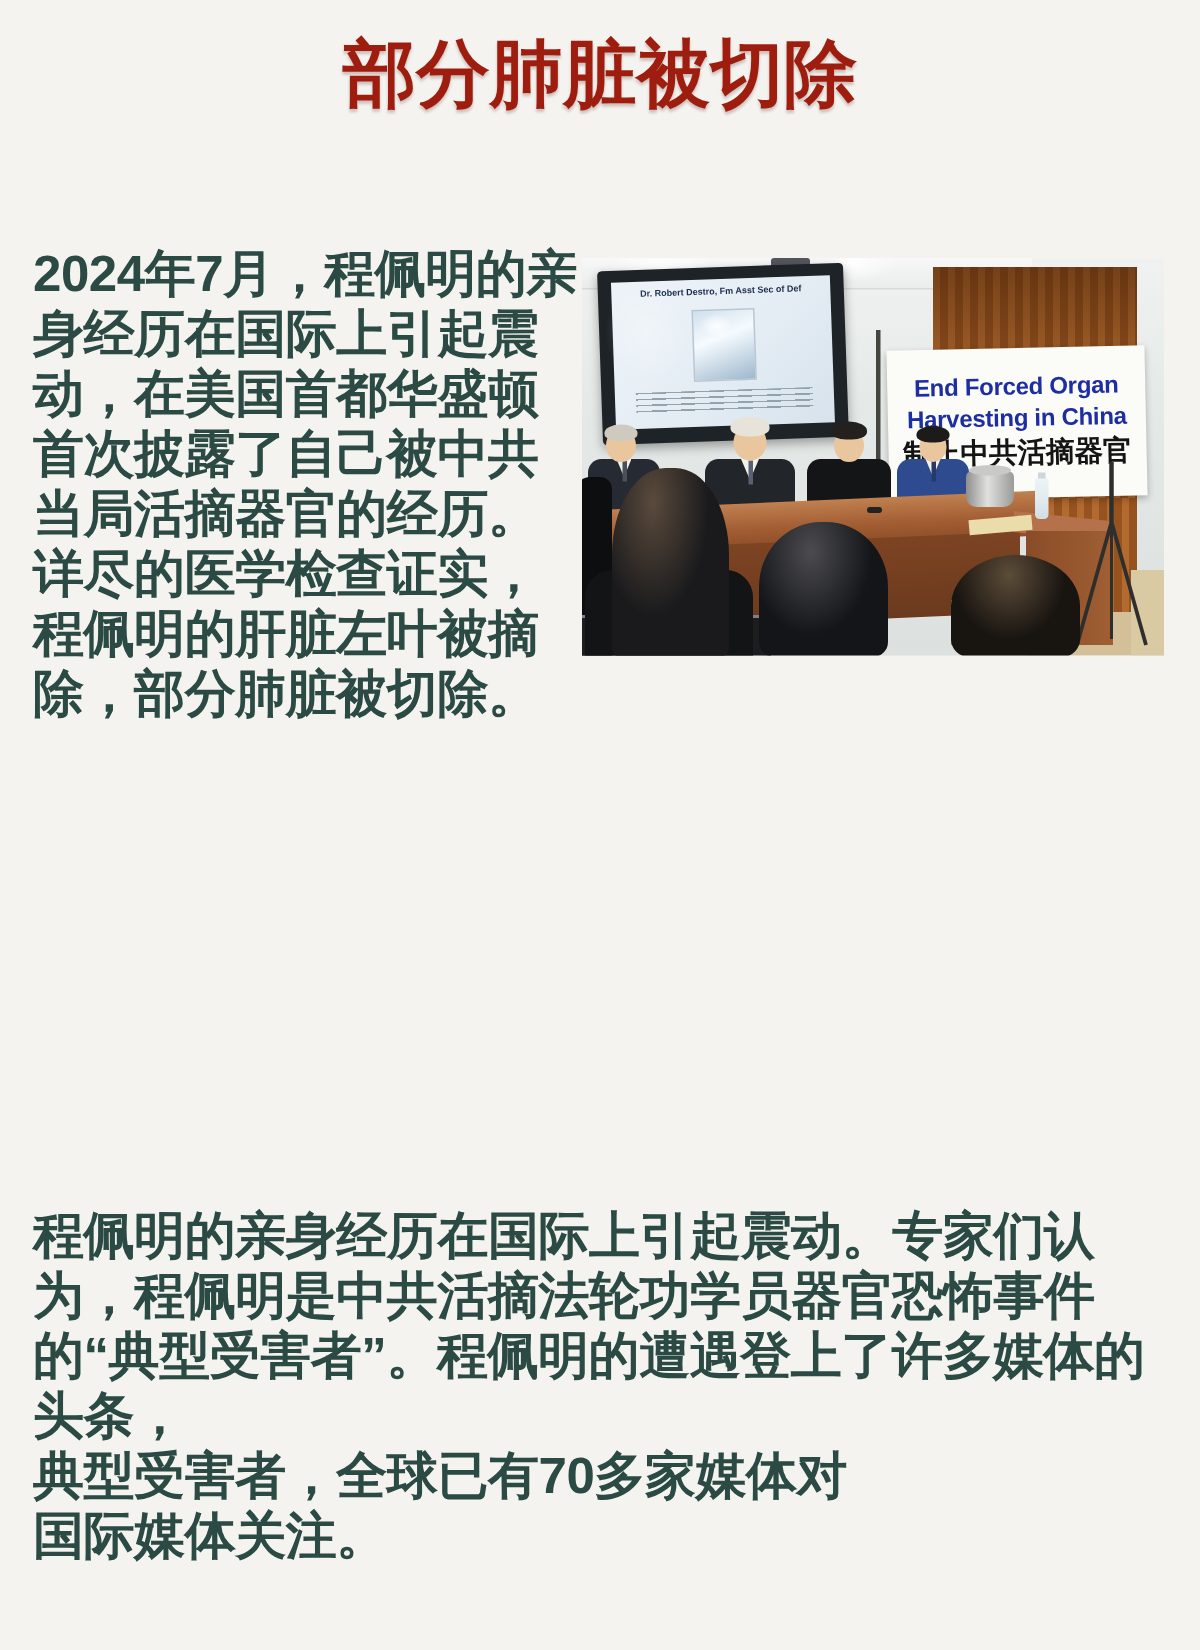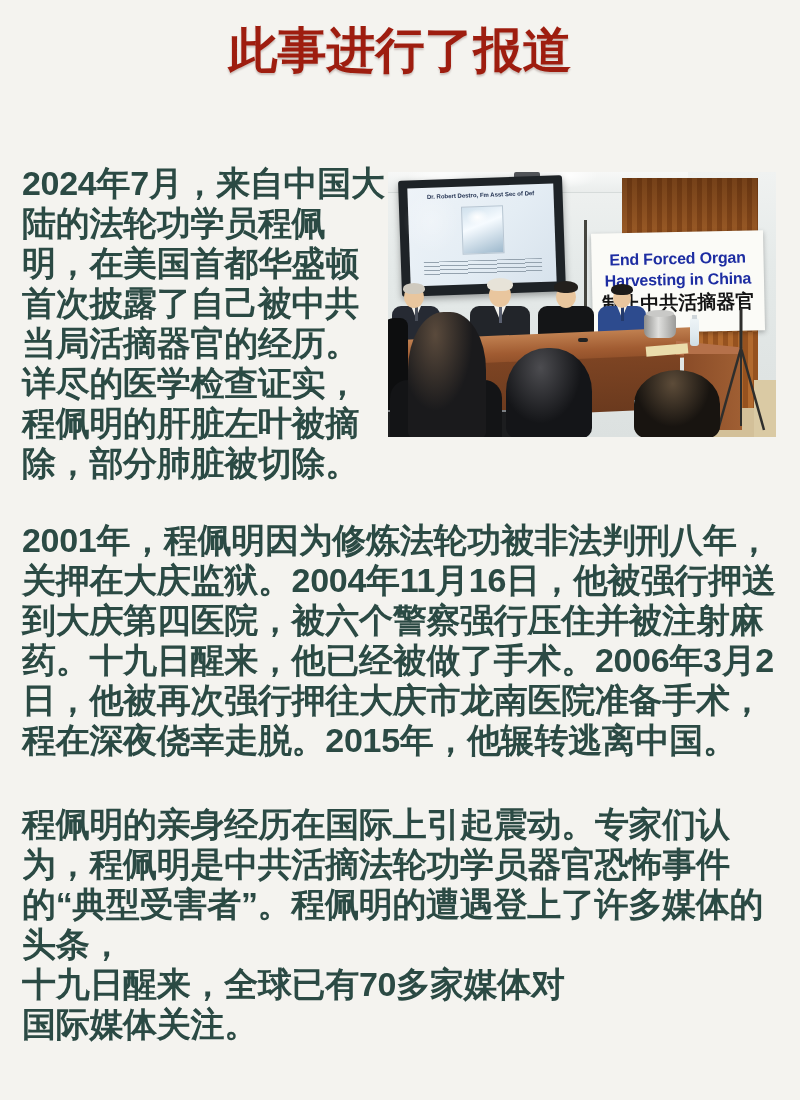--- a/index.html
+++ b/index.html
@@ -121,24 +121,24 @@
         background:radial-gradient(ellipse at 40% 22%,#4c4c50 0%,#141518 56%);}
   .audC{left:246px;top:198px;width:86px;height:68px;z-index:6;border-radius:50% 50% 12px 12px;
         background:radial-gradient(ellipse at 45% 20%,#5d4c39 0%,#181410 56%);}
 </style>
 </head>
 <body>
 
 <div class="page">
 
   <h1 class="title">
-    <span>此事进行了报道</span>
+    <span>部分肺脏被切除</span>
   </h1>
 
-  <p class="para para1">2024年7月，来自中国大陆的法轮功学员程佩明，在美国首都华盛顿首次披露了自己被中共当局活摘器官的经历。详尽的医学检查证实，程佩明的肝脏左叶被摘除，部分肺脏被切除。</p>
+  <p class="para para1">2024年7月，程佩明的亲身经历在国际上引起震动，在美国首都华盛顿首次披露了自己被中共当局活摘器官的经历。详尽的医学检查证实，程佩明的肝脏左叶被摘除，部分肺脏被切除。</p>
 
   <div class="photo">
     <div class="ceiling"></div>
     <div class="glow glow1"></div>
     <div class="glow glow2"></div>
     <div class="vent"></div>
 
     <div class="woodA"></div>
     <div class="woodB"></div>
     <div class="floor1"></div>
@@ -210,21 +210,20 @@
     </svg>
 
     <div class="aud-edge"></div>
     <div class="chair"></div>
     <div class="audA-sh"></div>
     <div class="audA"></div>
     <div class="audB"></div>
     <div class="audC"></div>
   </div>
 
-  <p class="para para2">2001年，程佩明因为修炼法轮功被非法判刑八年，关押在大庆监狱。2004年11月16日，他被强行押送到大庆第四医院，被六个警察强行压住并被注射麻药。十九日醒来，他已经被做了手术。2006年3月2日，他被再次强行押往大庆市龙南医院准备手术，程在深夜侥幸走脱。2015年，他辗转逃离中国。</p>
 
   <div class="para para3">
     <p>程佩明的亲身经历在国际上引起震动。专家们认为，程佩明是中共活摘法轮功学员器官恐怖事件的“典型受害者”。程佩明的遭遇登上了许多媒体的头条，</p>
-    <p>十九日醒来，全球已有70多家媒体对</p>
+    <p>典型受害者，全球已有70多家媒体对</p>
     <p>国际媒体关注。</p>
   </div>
 
 </div>
 
 </body></html>

